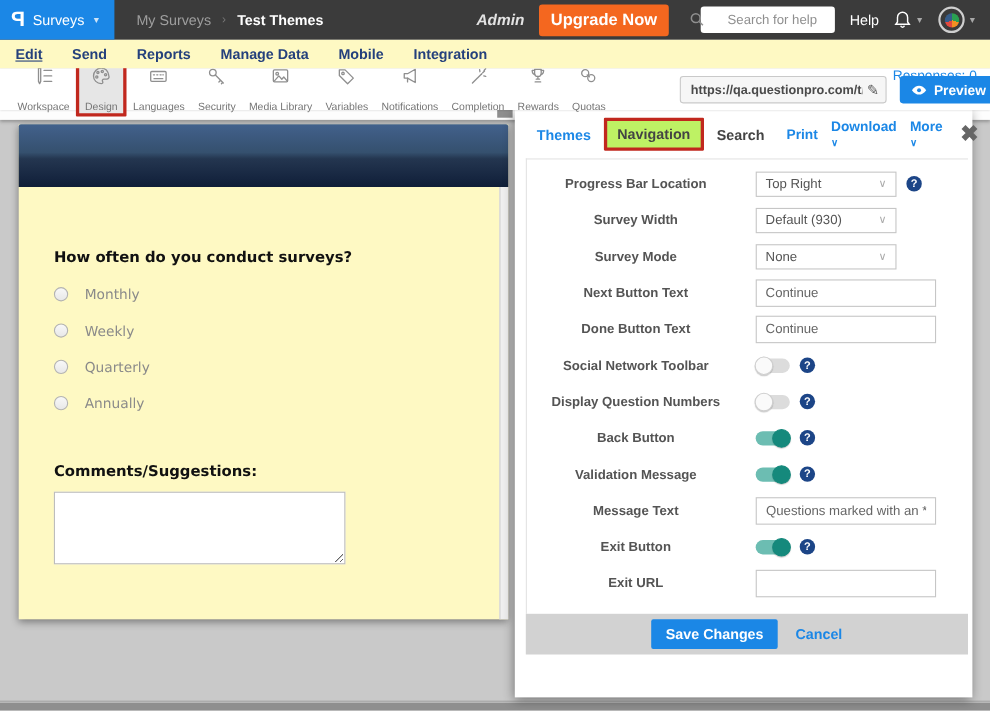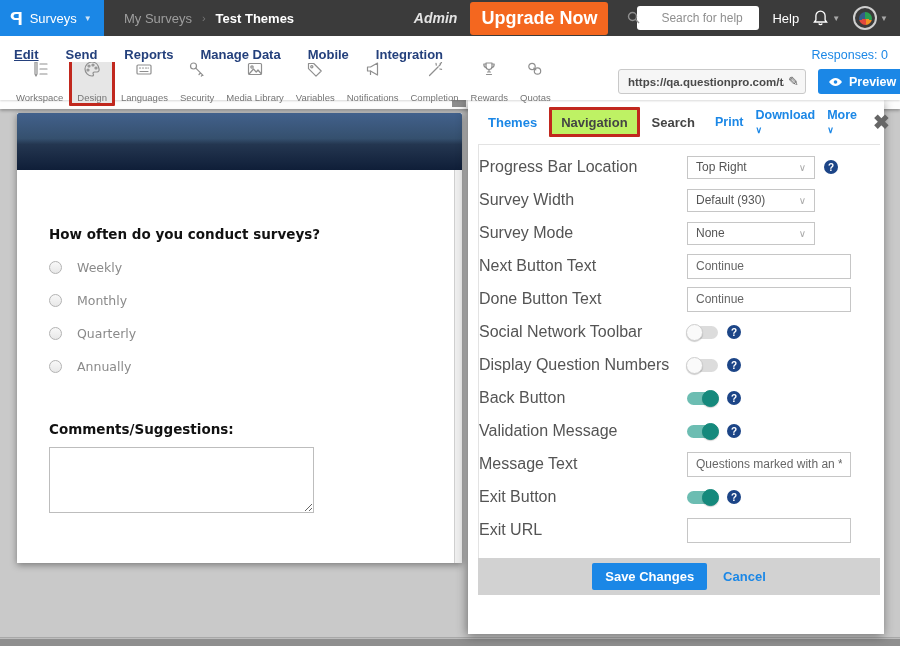--- a/index.html
+++ b/index.html
@@ -12,54 +12,54 @@
   .logo-block { width:104px; height:36px; background:#1B87E6; display:flex; align-items:center; padding:0 8px 0 10px; gap:7px; cursor:pointer; }
   .logo-glyph { display:inline-block; transform:scaleX(-1); color:#fff; font-weight:bold; font-size:19px; line-height:1; }
   .product-label { color:#fff; font-size:13px; }
   .caret { color:#cfe4f7; font-size:8px; }
   .breadcrumb { display:flex; align-items:center; gap:10px; margin-left:20px; font-size:13px; }
   .crumb-dim { color:#9e9e9e; }
   .crumb-sep { color:#777; font-size:11px; }
   .crumb-active { color:#fff; font-weight:bold; }
   .top-right { margin-left:auto; display:flex; align-items:center; gap:13px; padding-right:12px; }
   .admin-label { color:#e3e3e3; font-style:italic; font-size:14px; font-weight:bold; }
-  .upgrade-btn { background:#F4671F; color:#fff; border:none; font-weight:bold; font-size:18px; padding:6px 11px; border-radius:3px; cursor:pointer; font-family:inherit; }
+  .upgrade-btn { background:#F4671F; color:#fff; border:none; font-weight:bold; font-size:15px; padding:6px 11px; border-radius:3px; cursor:pointer; font-family:inherit; }
   .help-search { position:relative; width:138px; height:24px;padding-left:16px; }
   .help-search input { width:100%; height:100%; border:none; border-radius:3px; padding:0 6px 0 24px; font-size:12px; color:#555; font-family:inherit; }
   .help-search input::placeholder { color:#8f8f8f; }
   .mag { position:absolute; left:6px; top:5px; }
   .help-label { color:#fff; font-size:13px; cursor:pointer; }
   .bell-wrap, .avatar-wrap { display:flex; align-items:center; gap:3px; cursor:pointer; }
   .tiny-caret { color:#a8a8a8; font-size:8px; }
   .avatar { width:24px; height:24px; border-radius:50%; background:#3a3a3a; border:2px solid #cfcfcf; display:flex; align-items:center; justify-content:center; }
   .avatar-core { width:13px; height:13px; border-radius:50%; background:conic-gradient(#2aa052 0 30%, #f29022 30% 50%, #e2483d 50% 70%, #355c8a 70% 100%); }
 
   
-  .subnav { position:absolute; top:36px; left:0; width:900px; height:26px; background:#ffffff; display:flex; align-items:flex-end; padding:0 12px 0 14px; z-index:29; }
+  .subnav { position:absolute; top:36px; left:0; width:900px; height:26px; background:#fef9c3; display:flex; align-items:center; padding:0 12px 0 14px; z-index:29; }
   .subnav .navlink { color:#24407C; font-size:13px; font-weight:bold; margin-right:27px; cursor:pointer; }
   .subnav .navlink.active { text-decoration:underline; }
   .responses { margin-left:auto; color:#1B87E6; font-size:12.5px;margin-top:40px; }
 
   
   .toolbar { position:absolute; top:62px; left:0; width:900px; height:38px; background:#fff; display:flex; align-items:center; padding-left:10px; z-index:28; box-shadow:0 1px 2px rgba(0,0,0,.15); }
   .tool-item { display:flex; flex-direction:column; align-items:center; justify-content:center; padding:1px 6px; cursor:pointer; }
   .tool-item .ticon { height:18px; display:flex; align-items:flex-end; }
   .tool-item .tlabel { font-size:9.5px; color:#757575; margin-top:14px; white-space:nowrap; }
   .tool-item.hl { border:3px solid #C1281E; background:#e6e6e6; border-radius:1px; padding:0 5px; }
   .url-box { position:absolute; left:618px; top:7px; width:188px; height:25px; background:#f6f6f6; border:1px solid #c9c9c9; border-radius:3px; display:flex; align-items:center; padding:0 6px 0 9px; }
   .url-text { font-size:11.5px; font-weight:bold; color:#4a4a4a; white-space:nowrap; overflow:hidden; flex:1; }
   .pencil { color:#555; font-size:13px; margin-left:4px; cursor:pointer; }
   .preview-btn { position:absolute; left:818px; top:7px; height:25px; background:#1B87E6; color:#fff; border:none; border-radius:3px; font-size:12.5px; font-weight:bold; padding:0 10px; display:flex; align-items:center; gap:6px; cursor:pointer; font-family:inherit; }
 
   
   .main { position:absolute; top:100px; left:0; width:900px; height:546px; background:#c9c9c9; }
   .white-strip { position:absolute; top:0; left:0; width:900px; height:9px; background:#fdfdfd; box-shadow:0 2px 3px rgba(0,0,0,.25); }
   .preview-scroll-tab { position:absolute; left:452px; top:-3px; width:14px; height:10px; background:#8e8e8e; }
 
-  .survey-card { position:absolute; left:17px; top:13px; width:445px; height:450px; background:#ffffff; box-shadow:0 2px 7px rgba(0,0,0,.4); font-family:"DejaVu Sans", sans-serif; }
+  .survey-card { position:absolute; left:17px; top:13px; width:445px; height:450px; background:#fef9c3; box-shadow:0 2px 7px rgba(0,0,0,.4); font-family:"DejaVu Sans", sans-serif; }
   .survey-banner { position:absolute; top:0; left:0; width:100%; height:57px; border-radius:2px 2px 0 0; background:linear-gradient(#42618c 0%, #35506e 45%, #243650 55%, #0f1e38 100%); }
   .survey-body { position:absolute; top:57px; left:0; right:0; bottom:0; padding:0 32px; }
   .q-title { font-size:13.5px; font-weight:bold; color:#111; margin-top:56px; }
   .opt-row { display:flex; align-items:center; gap:15px; margin-top:18px; height:15px; cursor:pointer; }
   .radio { width:13px; height:13px; border-radius:50%; border:1px solid #b3b3b3; background:linear-gradient(#f8f8f8,#e8e8e8); }
   .opt-label { font-size:12.5px; color:#8a8a8a; }
   .comments-label { font-size:13.5px; font-weight:bold; color:#111; margin-top:47px; }
   .comments-box { margin-top:10px; width:265px; height:66px; border:1px solid #bdbdbd; resize:both; font-family:inherit; font-size:12px; color:#444; padding:4px; }
   .card-scrollbar { position:absolute; top:57px; right:0; width:8px; bottom:0; background:#efefef; border-left:1px solid #cfcfcf; }
 
@@ -70,21 +70,21 @@
   .ptab.first { color:#1B87E6; }
   .ptab-hl { border:3px solid #C1281E; background:#bef264; padding:3px 9px; margin:0 12px 0 -8px; border-radius:1px; }
   .ptab-hl .ptab { margin-right:0; }
   .panel-actions { margin-left:auto; display:flex; align-items:center; gap:12px; }
   .paction { color:#1B87E6; font-size:12.5px; font-weight:bold; cursor:pointer; }
   .paction .vchev { font-size:9px; color:#1B87E6; }
   .close-x { color:#666; font-size:20px; font-weight:bold; line-height:1; cursor:pointer; margin-left:4px; }
 
   .panel-scroll { margin:0 4px 0 10px; height:414px; border-top:1px solid #e3e3e3; border-left:1px solid #e3e3e3; padding-top:7px; overflow:hidden; }
   .prow { display:flex; align-items:center; min-height:30px; margin-bottom:3px; }
-  .plabel { width:208px; text-align:left; padding-right:10px; font-size:16px; font-weight:normal; color:#545454; }
+  .plabel { width:208px; text-align:center; padding-right:10px; font-size:12px; font-weight:bold; color:#545454; }
   .pcontrol { display:flex; align-items:center; }
   .psel { width:128px; height:23px; border:1px solid #c6c6c6; background:#fff; display:flex; align-items:center; padding:0 8px; font-size:12px; color:#555; cursor:pointer; }
   .psel .selval { flex:1; white-space:nowrap; overflow:hidden; }
   .psel .vchev { color:#aaa; font-size:10px; }
   .pinput { width:164px; height:25px; border:1px solid #c6c6c6; padding:0 8px; font-size:12px; color:#666; font-family:inherit; }
   .toggle { width:31px; height:13px; border-radius:8px; background:#dcdcdc; position:relative; cursor:pointer; }
   .toggle .knob { position:absolute; top:-2px; left:-1px; width:17px; height:17px; border-radius:50%; background:#fafafa; border:1px solid #cfcfcf; box-shadow:0 1px 1px rgba(0,0,0,.2); }
   .toggle.on { background:#6cbdb2; }
   .toggle.on .knob { left:auto; right:-1px; background:#15897C; border-color:#15897C; }
   .helpdot { width:14px; height:14px; border-radius:50%; background:#1C4587; color:#fff; font-size:10px; font-weight:bold; display:flex; align-items:center; justify-content:center; margin-left:9px; cursor:pointer; }
@@ -271,25 +271,25 @@
     <div class="white-strip"></div>
     <div class="preview-scroll-tab"></div>
 
     <div class="survey-card">
       <div class="survey-banner"></div>
       <div class="survey-body">
         <div class="q-title">How often do you conduct surveys?</div>
         <div id="survey-options">
             <div class="opt-row">
               <span class="radio"></span>
-              <span class="opt-label">Weekly</span>
+              <span class="opt-label">Monthly</span>
             </div>
             <div class="opt-row">
               <span class="radio"></span>
-              <span class="opt-label">Monthly</span>
+              <span class="opt-label">Weekly</span>
             </div>
             <div class="opt-row">
               <span class="radio"></span>
               <span class="opt-label">Quarterly</span>
             </div>
             <div class="opt-row">
               <span class="radio"></span>
               <span class="opt-label">Annually</span>
             </div>
           </div>

